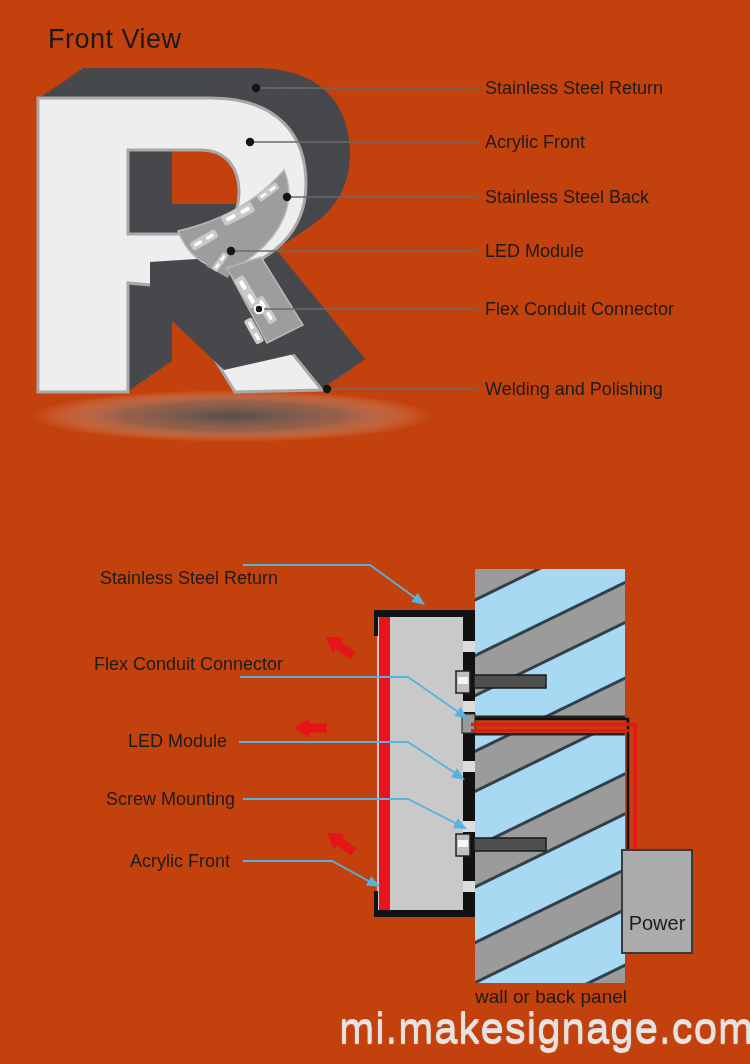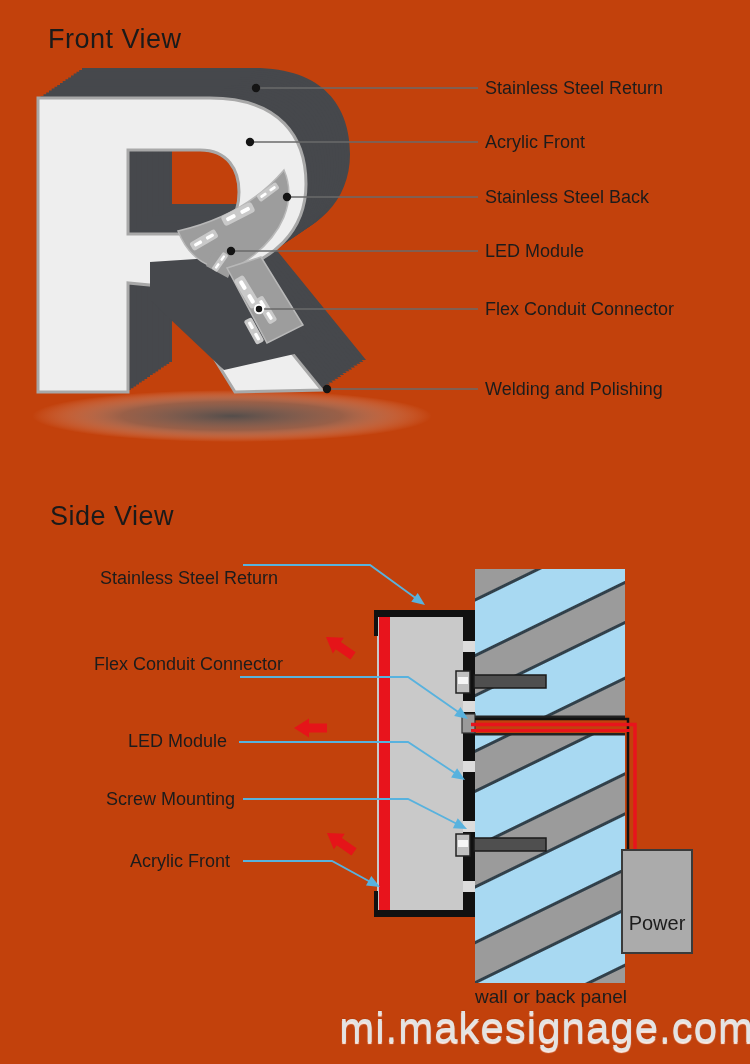--- a/index.html
+++ b/index.html
@@ -99,21 +99,20 @@
     <g>
       <text class="diagram-label" x="485" y="88" dominant-baseline="central">Stainless Steel Return</text>
       <text class="diagram-label" x="485" y="142" dominant-baseline="central">Acrylic Front</text>
       <text class="diagram-label" x="485" y="197" dominant-baseline="central">Stainless Steel Back</text>
       <text class="diagram-label" x="485" y="251" dominant-baseline="central">LED Module</text>
       <text class="diagram-label" x="485" y="309" dominant-baseline="central">Flex Conduit Connector</text>
       <text class="diagram-label" x="485" y="389" dominant-baseline="central">Welding and Polishing</text>
     </g>
   </svg>
 
-  <div class="section-title side-title">Side View</div>
 
   <svg id="side-svg" width="750" height="594" viewBox="0 470 750 594">
     <defs>
       <pattern id="hatch" width="86" height="86" patternUnits="userSpaceOnUse" patternTransform="rotate(-26)">
         <rect width="86" height="86" fill="#a8d9f2"></rect>
         <rect y="22" width="86" height="3" fill="#31404a"></rect>
         <rect y="25" width="86" height="33" fill="#9b9b9b"></rect>
         <rect y="58" width="86" height="3" fill="#31404a"></rect>
       </pattern>
       <path id="redarrow" d="M0,0 L15,-9.5 L15,-4.5 L33,-4.5 L33,4.5 L15,4.5 L15,9.5 Z" fill="#e51419"></path>

